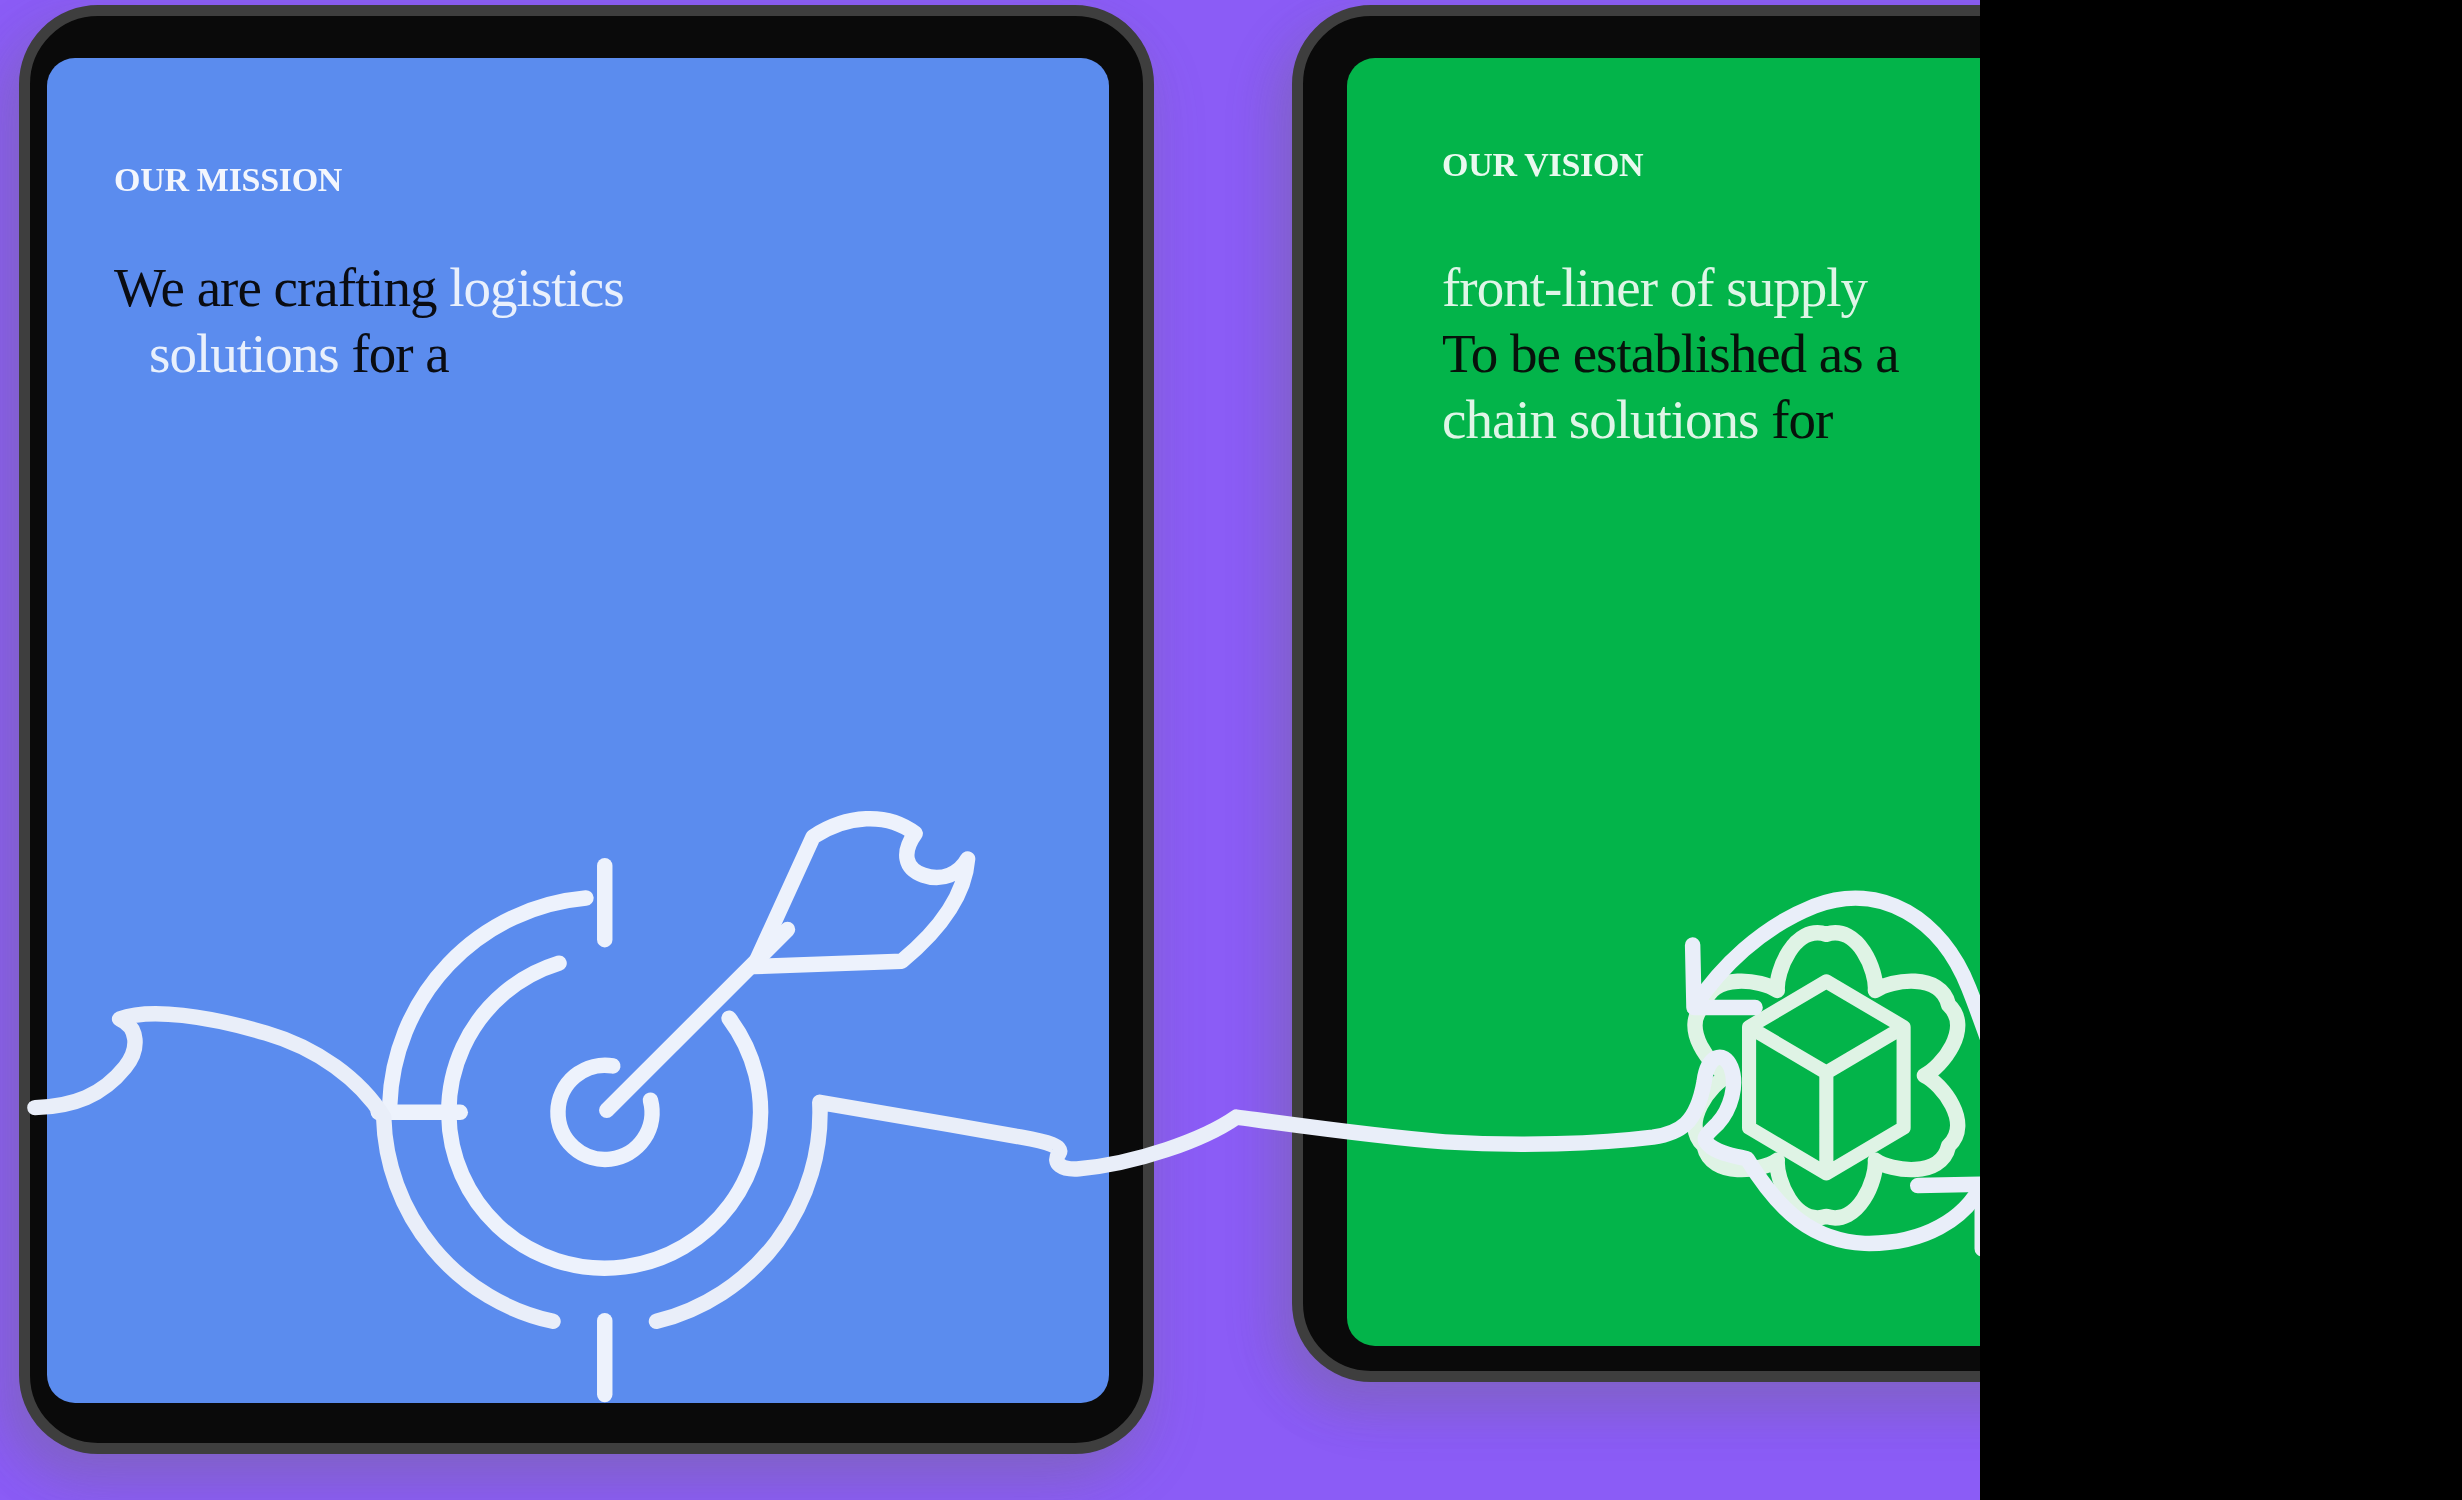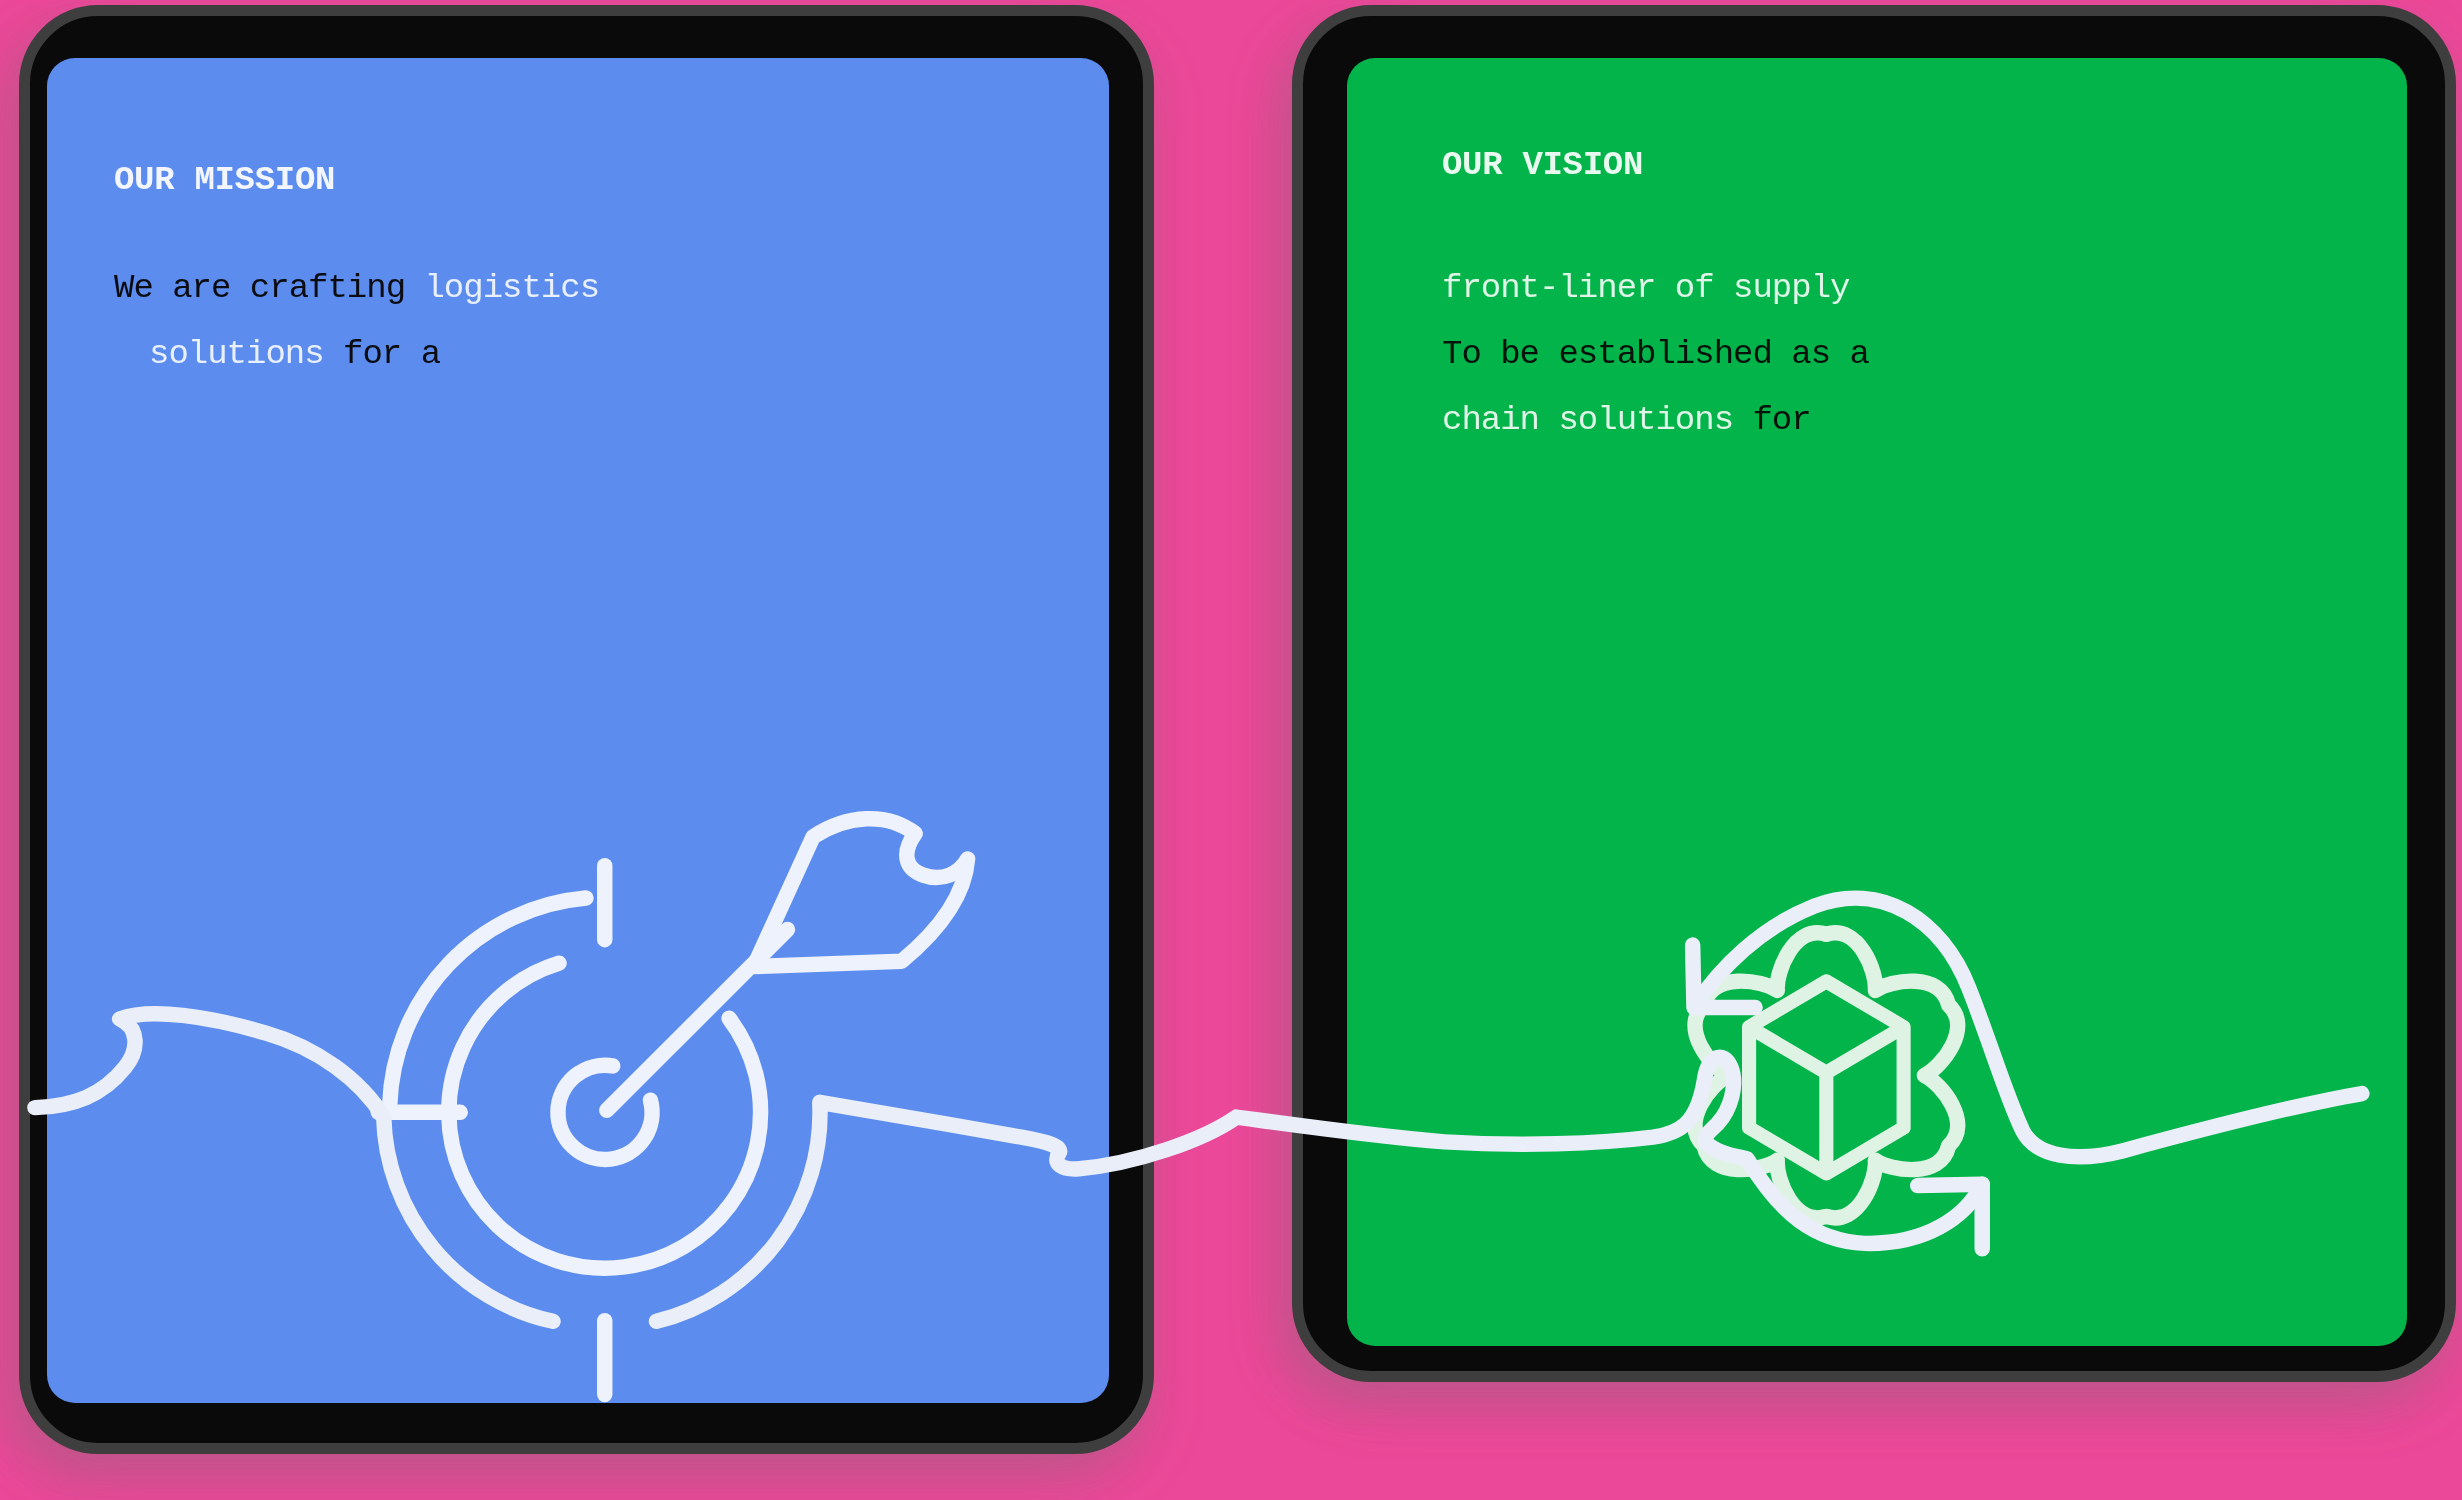--- a/index.html
+++ b/index.html
@@ -1,23 +1,23 @@
 <!DOCTYPE html>
 <html style="font-size:10.8px"><head>
 <meta charset="utf-8">
 <style>
   html,body{margin:0;padding:0;background:#000;}
-  #stage{position:relative;width:2462px;height:1501px;background:#ec4899;overflow:hidden;
-         font-family:Liberation Mono, monospace;}
+  #stage{position:relative;width:1980px;height:1501px;background:#8b5cf6;overflow:hidden;
+         font-family:Liberation Serif, serif;}
   .frame{position:absolute;background:#0a0a0a;border:11.4px solid #3e3e3e;border-radius:79px;
          box-shadow:-20px 20px 47px rgba(110,110,110,.22), 0 27px 54px rgba(110,110,110,.18);}
   .screen{position:absolute;border-radius:28px;}
   .label{position:absolute;font-weight:700;font-size:34px;line-height:1;letter-spacing:-0.3px;white-space:pre;}
   .body{position:absolute;}
-  .body-line{height:66px;line-height:66px;font-size:34px;font-weight:400;letter-spacing:-1px;white-space:pre;}
+  .body-line{height:66px;line-height:66px;font-size:55px;font-weight:400;letter-spacing:-1px;white-space:pre;}
   #decor{position:absolute;left:0;top:0;pointer-events:none;}
 </style>
 </head>
 <body>
 
 <div id="stage">
 
   <div class="frame" style="left: 19px; top: 5.4px; width: 1113px; height: 1427px; background: rgb(10, 10, 10); border-color: rgb(62, 62, 62);"></div>
   <div class="screen" style="left: 47px; top: 58px; width: 1062px; height: 1345px; background: rgb(91, 140, 238);"></div>
   <div class="label" style="left: 114px; top: 163px; color: rgb(243, 246, 253);">OUR MISSION</div>

